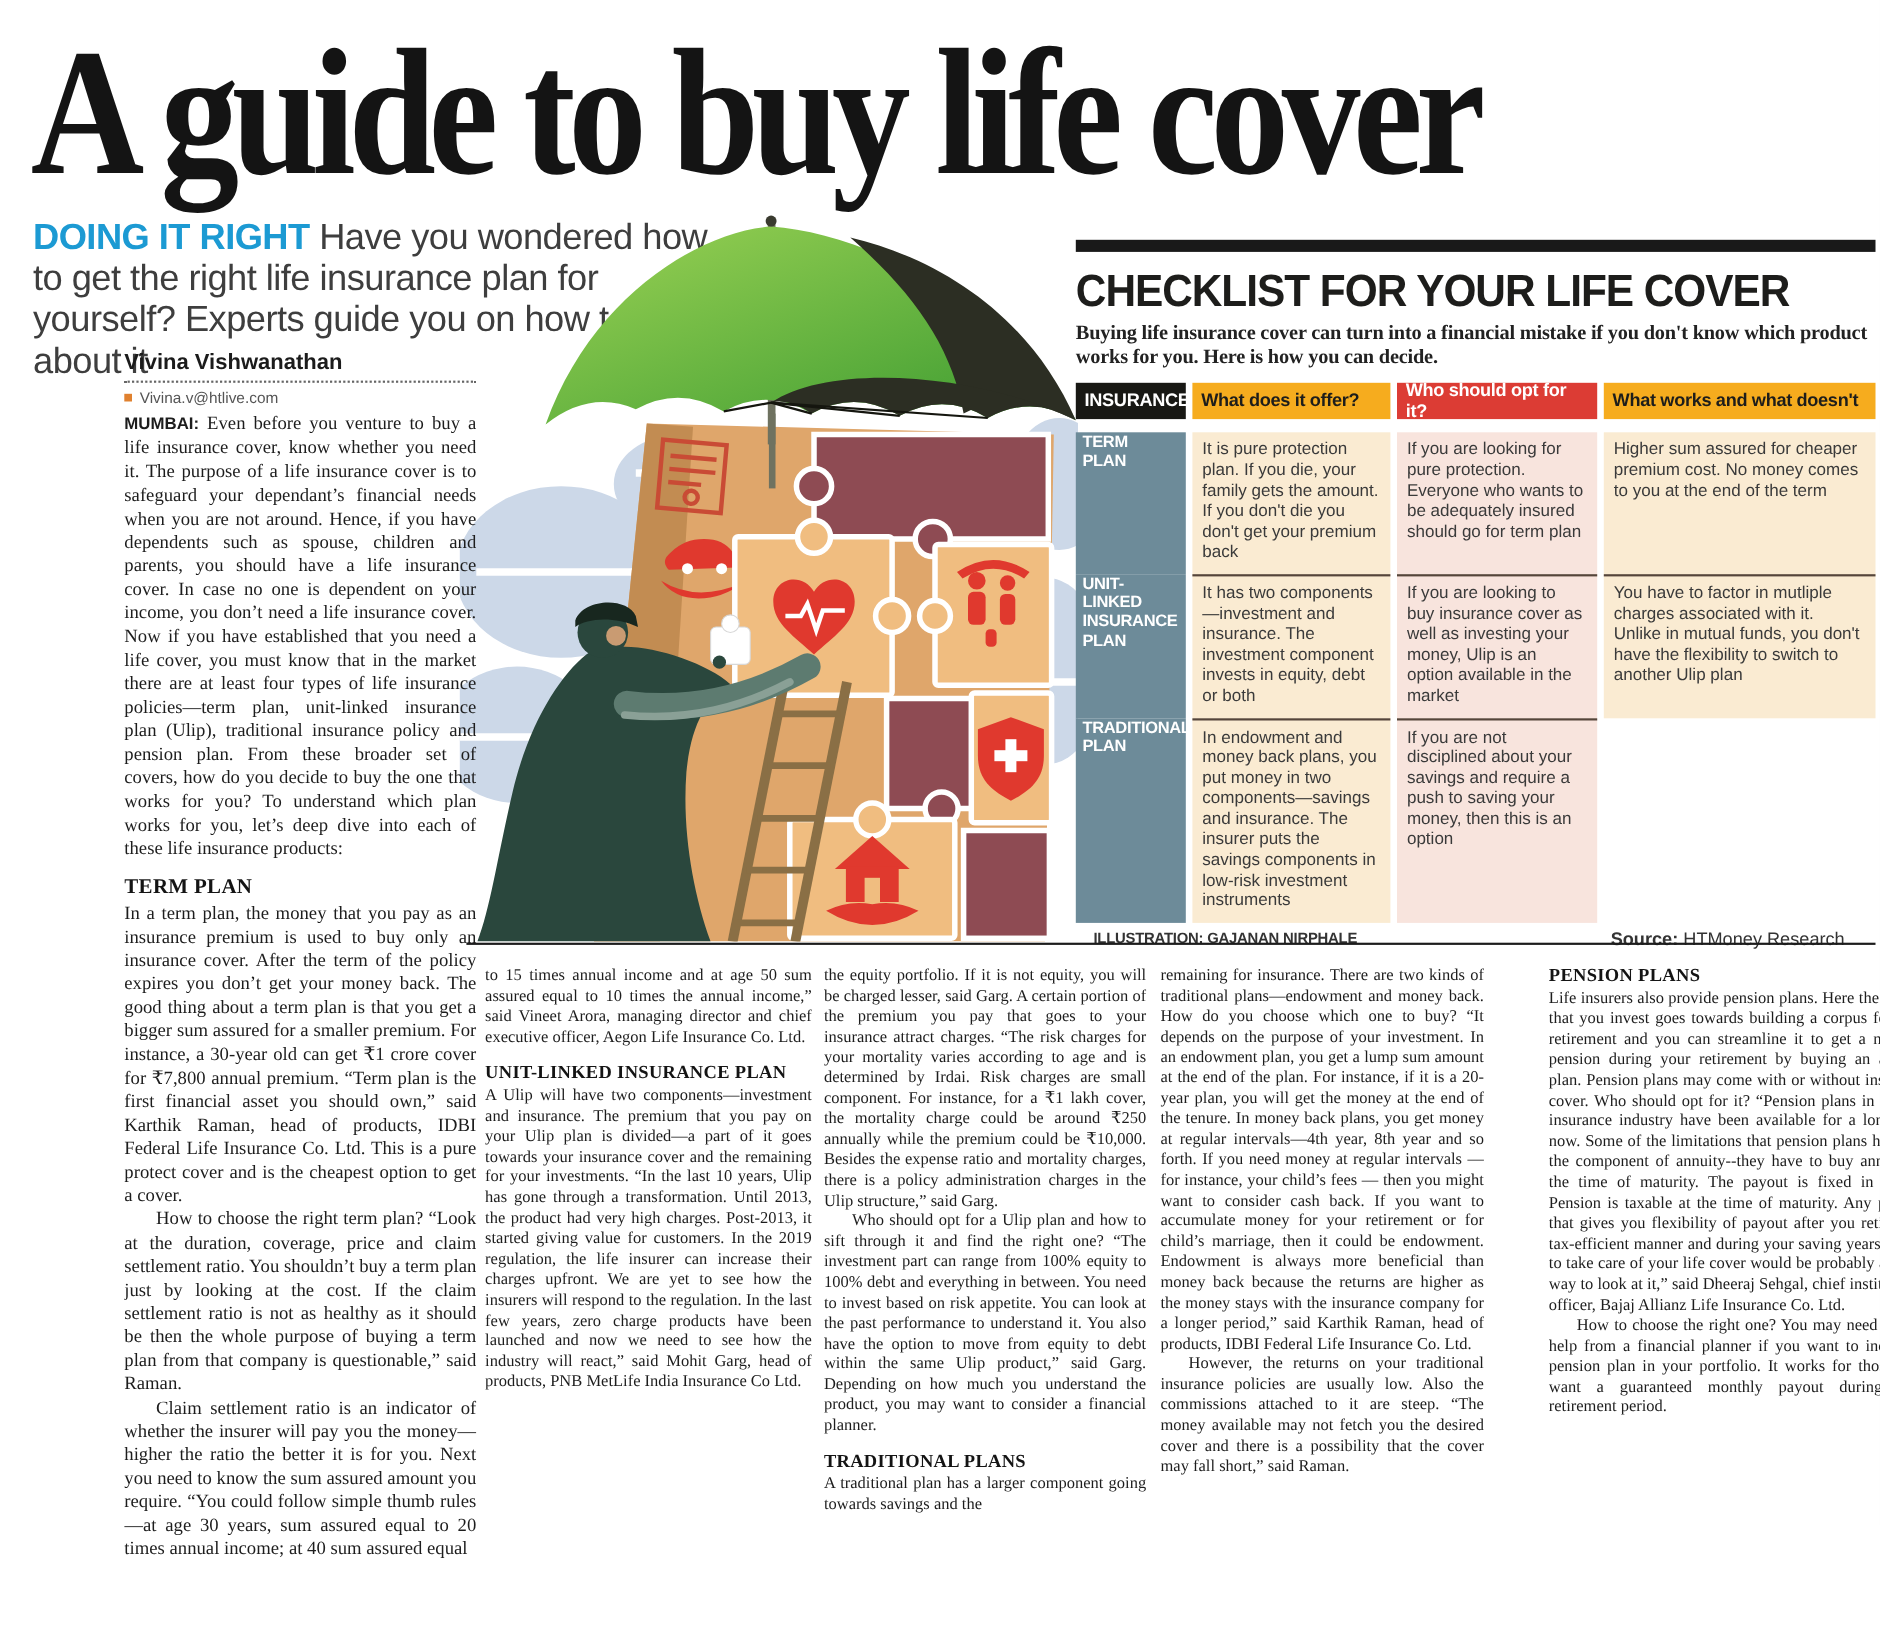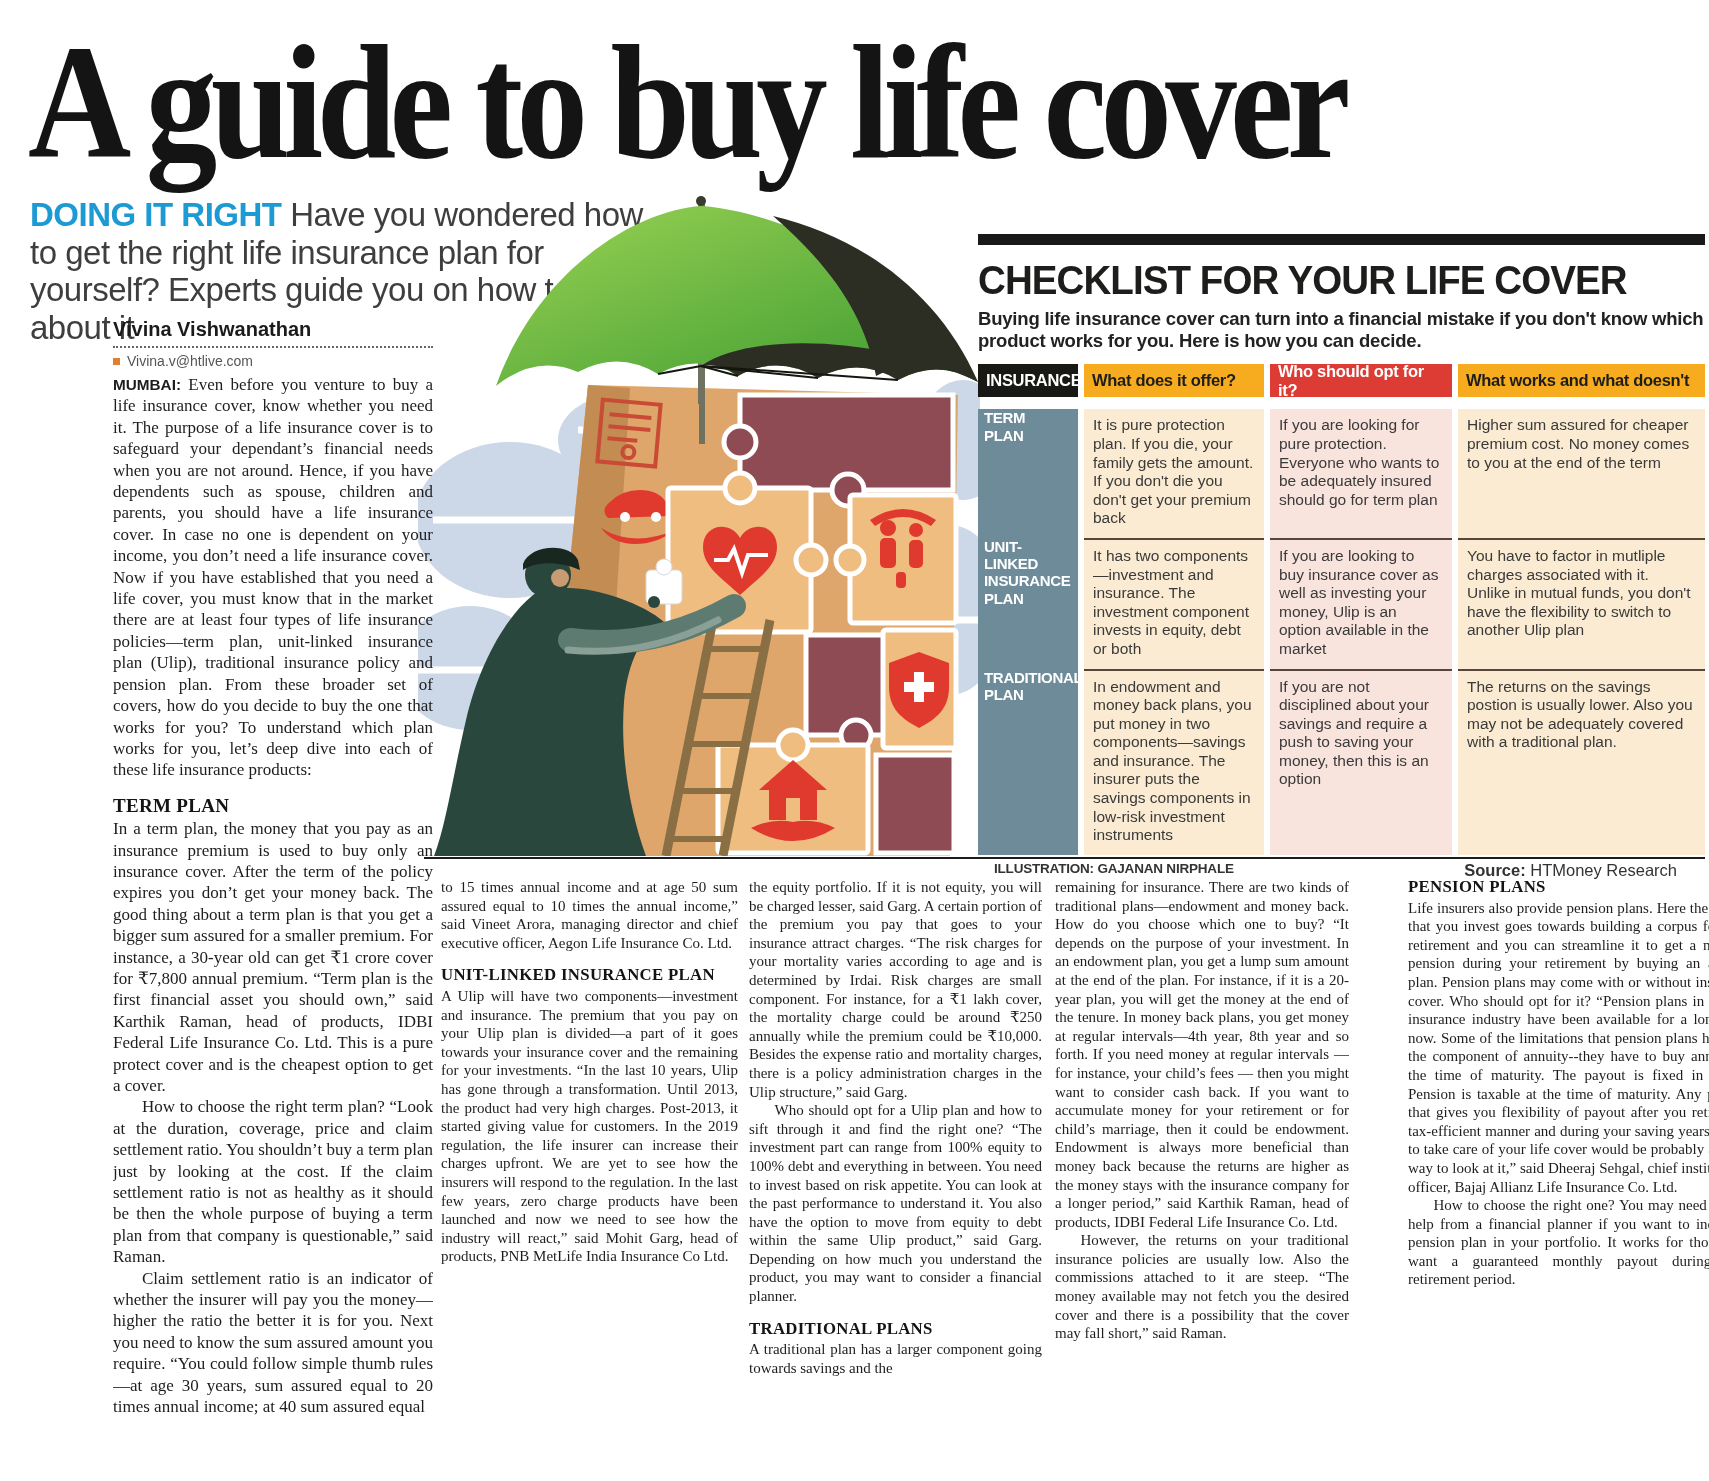--- a/index.html
+++ b/index.html
@@ -35,26 +35,26 @@
   .col p{margin:0;}
   .col p.ind{text-indent:1.7em;}
   .col h3{margin:14px 0 2px 0;font-size:1.12em;letter-spacing:.3px;color:#141414;}
   .col h3.first{margin-top:0;}
   .city{font-family:"Liberation Sans","DejaVu Sans",sans-serif;font-weight:700;font-size:.9em;}
 
   
   #rule{position:absolute;left:424px;top:857px;width:1281px;height:2px;background:#1c1c1c;}
 
   
-  #panel{position:absolute;left:978px;top:234px;width:727px;
+  #panel{position:absolute;left:978px;top:218px;width:727px;
     font-family:"Liberation Sans","DejaVu Sans",sans-serif;}
   #panel .bar{height:11px;background:#191919;}
   #panel h2{margin:12px 0 4px 0;font-size:41px;letter-spacing:-1px;color:#1d1d1b;
     transform:scaleX(.94);transform-origin:left;white-space:nowrap;font-weight:700;}
-  #panel .sub{margin:0 0 10px 0;font-size:18.5px;font-weight:700;line-height:1.2;color:#222;letter-spacing:-0.2px;}
+  #panel .sub{margin:0 0 10px 0;font-size:18.5px;font-weight:700;line-height:1.2;color:#222;letter-spacing:-0.2px;font-family:Liberation Serif, serif;}
   .tgrid{display:grid;grid-template-columns:100px 180px 182px 1fr;column-gap:6px;margin-top:12px;}
   .thead{margin-bottom:3px;}
   .thead .hcell{height:33px;display:flex;align-items:center;padding:0 8px;
     font-weight:700;font-size:16.5px;letter-spacing:-0.3px;}
   .h-ins{background:#181814;color:#fff;}
   .h-yel{background:#f6ac1e;color:#1d1d1b;}
   .h-red{background:#dc3c34;color:#fff;}
   .lcell{background:#6d8b99;color:#fff;font-weight:700;font-size:15px;line-height:1.15;
     padding:0 6px;white-space:pre-line;letter-spacing:-0.3px;}
   .ccell{font-size:15.5px;line-height:1.2;color:#3a3a3a;padding:7px 9px 10px 9px;}
@@ -262,21 +262,20 @@
 INSURANCE
 PLAN</div>
       <div class="ccell bg-cream rsep">It has two components—investment and insurance. The investment component invests in equity, debt or both</div>
       <div class="ccell bg-pink rsep">If you are looking to buy insurance cover as well as investing your money, Ulip is an option available in the market</div>
       <div class="ccell bg-cream rsep">You have to factor in mutliple charges associated with it. Unlike in mutual funds, you don't have the flexibility to switch to another Ulip plan</div>
 
       <div class="lcell">TRADITIONAL
 PLAN</div>
       <div class="ccell bg-cream rsep">In endowment and money back plans, you put money in two components—savings and insurance. The insurer puts the savings components in low-risk investment instruments</div>
       <div class="ccell bg-pink rsep">If you are not disciplined about your savings and require a push to saving your money, then this is an option</div>
-      <div class="ccell bg-cream rsep">The returns on the savings postion is usually lower. Also you may not be adequately covered with a traditional plan.</div>
     </div>
 
     <div id="credits">
       <span class="ill">ILLUSTRATION: GAJANAN NIRPHALE</span>
       <span class="src"><b>Source:</b><span> HTMoney Research</span></span>
     </div>
   </div>
 
   <div id="rule"></div>
 

